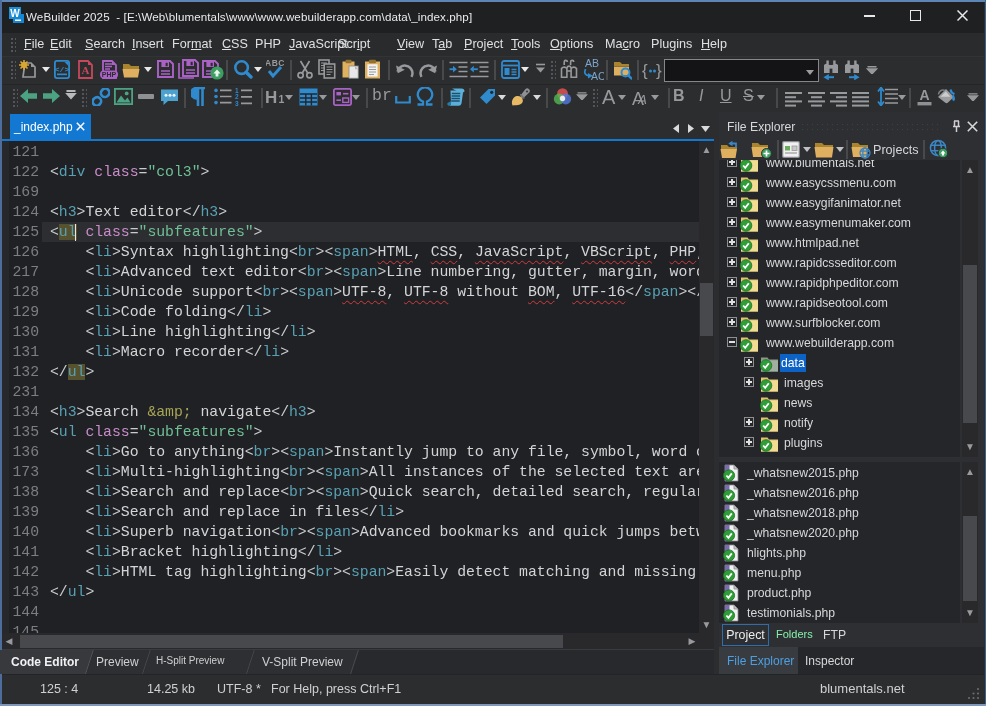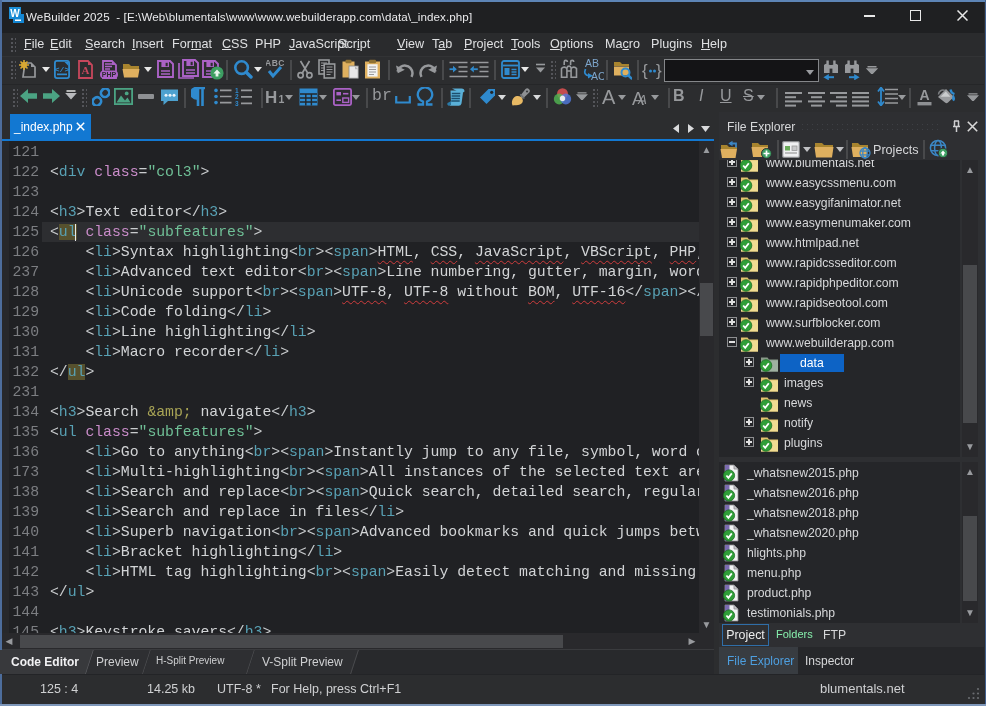--- a/index.html
+++ b/index.html
@@ -462,43 +462,43 @@
     </svg>
 <svg class="ic" style="left:701px;top:126px" width="9" height="6" viewBox="0 0 9 6">
       <path d="M0 0 h9 L4.5 6 z" fill="#d9dadc"></path>
     </svg>
 <div class="abs" style="left:2px;top:139px;width:712px;height:2.5px;background:#1278d2"></div>
     <div class="abs" style="left:2px;top:141px;width:697px;height:492px;background:#202124;overflow:hidden" id="ed">
       <div class="abs" style="left:0;top:0;width:7px;height:492px;background:#27282b"></div>
       <div class="abs" style="left:40px;top:81px;width:657px;height:20px;background:#2d2e31"></div>
       <div class="cl mono" style="top:1px"><span class="num">121</span><span class="code"></span></div>
       <div class="cl mono" style="top:21px"><span class="num">122</span><span class="code"><span class="p">&lt;</span><span class="t">div</span> <span class="a">class</span><span class="p">=</span><span class="s">"col3"</span><span class="p">&gt;</span></span></div>
-      <div class="cl mono" style="top:41px"><span class="num">123</span><span class="code"></span></div>
+      <div class="cl mono" style="top:41px"><span class="num">169</span><span class="code"></span></div>
       <div class="cl mono" style="top:61px"><span class="num">124</span><span class="code"><span class="p">&lt;</span><span class="t">h3</span><span class="p">&gt;</span>Text editor<span class="p">&lt;/</span><span class="t">h3</span><span class="p">&gt;</span></span></div>
       <div class="cl mono" style="top:81px"><span class="num">125</span><span class="code"><span class="p">&lt;</span><span class="t hl">ul</span><span class="cur"></span> <span class="a">class</span><span class="p">=</span><span class="s">"subfeatures"</span><span class="p">&gt;</span></span></div>
       <div class="cl mono" style="top:101px"><span class="num">126</span><span class="code">    <span class="p">&lt;</span><span class="t">li</span><span class="p">&gt;</span>Syntax highlighting<span class="p">&lt;</span><span class="t">br</span><span class="p">&gt;&lt;</span><span class="t">span</span><span class="p">&gt;</span><span class="w">HTML</span>, <span class="w">CSS</span>, <span class="w">JavaScript</span>, <span class="w">VBScript</span>, <span class="w">PHP</span>, Perl, Python</span></div>
-      <div class="cl mono" style="top:121px"><span class="num">237</span><span class="code">    <span class="p">&lt;</span><span class="t">li</span><span class="p">&gt;</span>Advanced text editor<span class="p">&lt;</span><span class="t">br</span><span class="p">&gt;&lt;</span><span class="t">span</span><span class="p">&gt;</span>Line numbering, gutter, margin, word wrap</span></div>
+      <div class="cl mono" style="top:121px"><span class="num">217</span><span class="code">    <span class="p">&lt;</span><span class="t">li</span><span class="p">&gt;</span>Advanced text editor<span class="p">&lt;</span><span class="t">br</span><span class="p">&gt;&lt;</span><span class="t">span</span><span class="p">&gt;</span>Line numbering, gutter, margin, word wrap</span></div>
       <div class="cl mono" style="top:141px"><span class="num">128</span><span class="code">    <span class="p">&lt;</span><span class="t">li</span><span class="p">&gt;</span>Unicode support<span class="p">&lt;</span><span class="t">br</span><span class="p">&gt;&lt;</span><span class="t">span</span><span class="p">&gt;</span><span class="w">UTF-8</span>, <span class="w">UTF-8</span> without <span class="w">BOM</span>, <span class="w">UTF-16</span><span class="p">&lt;/</span><span class="t">span</span><span class="p">&gt;</span><span class="p">&lt;/</span></span></div>
       <div class="cl mono" style="top:161px"><span class="num">129</span><span class="code">    <span class="p">&lt;</span><span class="t">li</span><span class="p">&gt;</span>Code folding<span class="p">&lt;/</span><span class="t">li</span><span class="p">&gt;</span></span></div>
       <div class="cl mono" style="top:181px"><span class="num">130</span><span class="code">    <span class="p">&lt;</span><span class="t">li</span><span class="p">&gt;</span>Line highlighting<span class="p">&lt;/</span><span class="t">li</span><span class="p">&gt;</span></span></div>
       <div class="cl mono" style="top:201px"><span class="num">131</span><span class="code">    <span class="p">&lt;</span><span class="t">li</span><span class="p">&gt;</span>Macro recorder<span class="p">&lt;/</span><span class="t">li</span><span class="p">&gt;</span></span></div>
       <div class="cl mono" style="top:221px"><span class="num">132</span><span class="code"><span class="p">&lt;/</span><span class="t hl">ul</span><span class="p">&gt;</span></span></div>
       <div class="cl mono" style="top:241px"><span class="num">231</span><span class="code"></span></div>
       <div class="cl mono" style="top:261px"><span class="num">134</span><span class="code"><span class="p">&lt;</span><span class="t">h3</span><span class="p">&gt;</span>Search <span class="e">&amp;amp;</span> navigate<span class="p">&lt;/</span><span class="t">h3</span><span class="p">&gt;</span></span></div>
       <div class="cl mono" style="top:281px"><span class="num">135</span><span class="code"><span class="p">&lt;</span><span class="t">ul</span> <span class="a">class</span><span class="p">=</span><span class="s">"subfeatures"</span><span class="p">&gt;</span></span></div>
       <div class="cl mono" style="top:301px"><span class="num">136</span><span class="code">    <span class="p">&lt;</span><span class="t">li</span><span class="p">&gt;</span>Go to anything<span class="p">&lt;</span><span class="t">br</span><span class="p">&gt;&lt;</span><span class="t">span</span><span class="p">&gt;</span>Instantly jump to any file, symbol, word or line</span></div>
       <div class="cl mono" style="top:321px"><span class="num">173</span><span class="code">    <span class="p">&lt;</span><span class="t">li</span><span class="p">&gt;</span>Multi-highlighting<span class="p">&lt;</span><span class="t">br</span><span class="p">&gt;&lt;</span><span class="t">span</span><span class="p">&gt;</span>All instances of the selected text are highlighted</span></div>
       <div class="cl mono" style="top:341px"><span class="num">138</span><span class="code">    <span class="p">&lt;</span><span class="t">li</span><span class="p">&gt;</span>Search and replace<span class="p">&lt;</span><span class="t">br</span><span class="p">&gt;&lt;</span><span class="t">span</span><span class="p">&gt;</span>Quick search, detailed search, regular expressions</span></div>
       <div class="cl mono" style="top:361px"><span class="num">139</span><span class="code">    <span class="p">&lt;</span><span class="t">li</span><span class="p">&gt;</span>Search and replace in files<span class="p">&lt;/</span><span class="t">li</span><span class="p">&gt;</span></span></div>
       <div class="cl mono" style="top:381px"><span class="num">140</span><span class="code">    <span class="p">&lt;</span><span class="t">li</span><span class="p">&gt;</span>Superb navigation<span class="p">&lt;</span><span class="t">br</span><span class="p">&gt;&lt;</span><span class="t">span</span><span class="p">&gt;</span>Advanced bookmarks and quick jumps between positions</span></div>
       <div class="cl mono" style="top:401px"><span class="num">141</span><span class="code">    <span class="p">&lt;</span><span class="t">li</span><span class="p">&gt;</span>Bracket highlighting<span class="p">&lt;/</span><span class="t">li</span><span class="p">&gt;</span></span></div>
       <div class="cl mono" style="top:421px"><span class="num">142</span><span class="code">    <span class="p">&lt;</span><span class="t">li</span><span class="p">&gt;</span>HTML tag highlighting<span class="p">&lt;</span><span class="t">br</span><span class="p">&gt;&lt;</span><span class="t">span</span><span class="p">&gt;</span>Easily detect matching and missing tags</span></div>
       <div class="cl mono" style="top:441px"><span class="num">143</span><span class="code"><span class="p">&lt;/</span><span class="t">ul</span><span class="p">&gt;</span></span></div>
       <div class="cl mono" style="top:461px"><span class="num">144</span><span class="code"></span></div>
-      <div class="cl mono" style="top:481px"><span class="num">145</span><span class="code"><span class="p">&lt;</span><span class="t">h3</span><span class="p">&gt;</span>Keystroke savers<span class="p">&lt;/</span><span class="t">h3</span><span class="p">&gt;</span></span></div>
+      <div class="cl mono" style="top:481px"><span class="num">145</span></div>
     </div>
     <div class="abs" style="left:74.5px;top:224px;width:1.8px;height:17px;background:#e8e8e8"></div>
     <div class="sbar" style="left:699px;top:141px;width:15px;height:492px"></div>
     <div class="sarr" style="left:699px;top:143px;width:15px">▲</div>
     <div class="sarr" style="left:699px;top:618px;width:15px">▼</div>
     <div class="sthumb" style="left:700px;top:283px;width:13px;height:53px"></div>
     <div class="sbar" style="left:2px;top:633px;width:712px;height:16px"></div>
     <div class="sarr" style="left:3px;top:635px;width:12px;font-size:9px">◀</div>
     <div class="sarr" style="left:686px;top:635px;width:12px;font-size:9px">▶</div>
     <div class="sthumb" style="left:20px;top:634.5px;width:543px;height:13px"></div>
@@ -686,21 +686,21 @@
       <div class="eb" style="left:25px;top:197px">
         <i></i>
         <b></b>
       </div>
       <svg class="ic" style="left:41px;top:195px" width="19" height="17" viewBox="0 0 19 17">
         <path d="M1 2.5 h6.5 l1.5 2 h9 v12 h-17 z" fill="#8a9a8a"></path>
         <rect x="1" y="5.5" width="17" height="11" fill="#9fb0a0"></rect>
         <circle cx="6" cy="10.5" r="5.8" fill="#2f9e38" stroke="#1c6e22" stroke-width="0.8"></circle>
         <path d="M3.2 10.5 l2 2.3 l3.6 -4.6" fill="none" stroke="#fff" stroke-width="1.8"></path>
       </svg>
-      <div class="abs" style="left:61px;top:194px;height:18px;background:#0d63c5;color:#fff;font-size:12.2px;line-height:18px;padding:0 20px">data</div>
+      <div class="abs" style="left:61px;top:194px;height:18px;background:#0d63c5;color:#fff;font-size:12.2px;line-height:18px;padding:0 1px">data</div>
       <div class="eb" style="left:25px;top:217px">
         <i></i>
         <b></b>
       </div>
       <svg class="ic" style="left:41px;top:215px" width="19" height="17" viewBox="0 0 19 17">
         <path d="M1 2.5 h6.5 l1.5 2 h9 v12 h-17 z" fill="#e4c36e"></path>
         <rect x="1" y="5.5" width="17" height="11" fill="#f0dc92"></rect>
         <circle cx="6" cy="10.5" r="5.8" fill="#2f9e38" stroke="#1c6e22" stroke-width="0.8"></circle>
         <path d="M3.2 10.5 l2 2.3 l3.6 -4.6" fill="none" stroke="#fff" stroke-width="1.8"></path>
       </svg>

